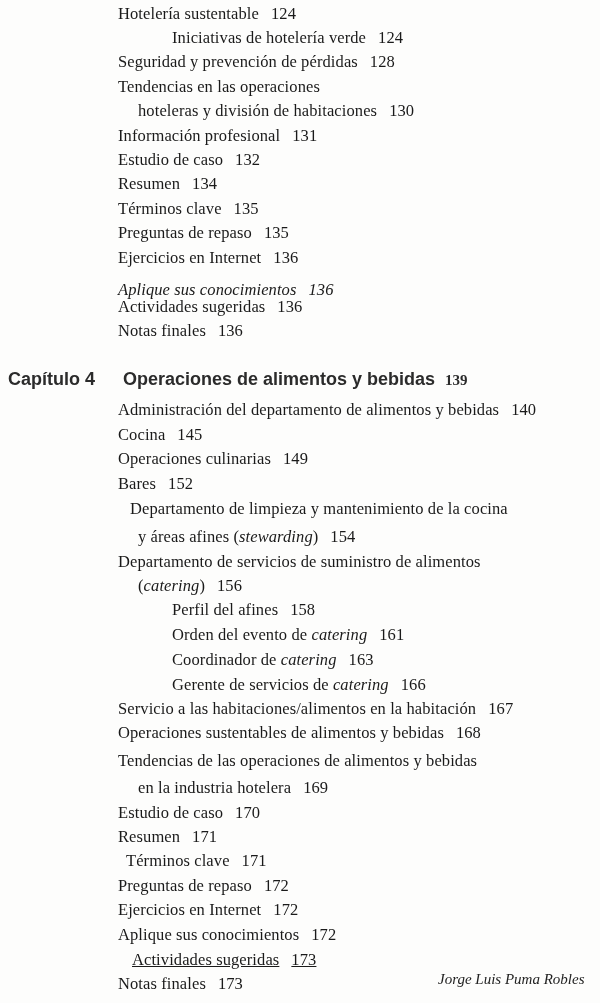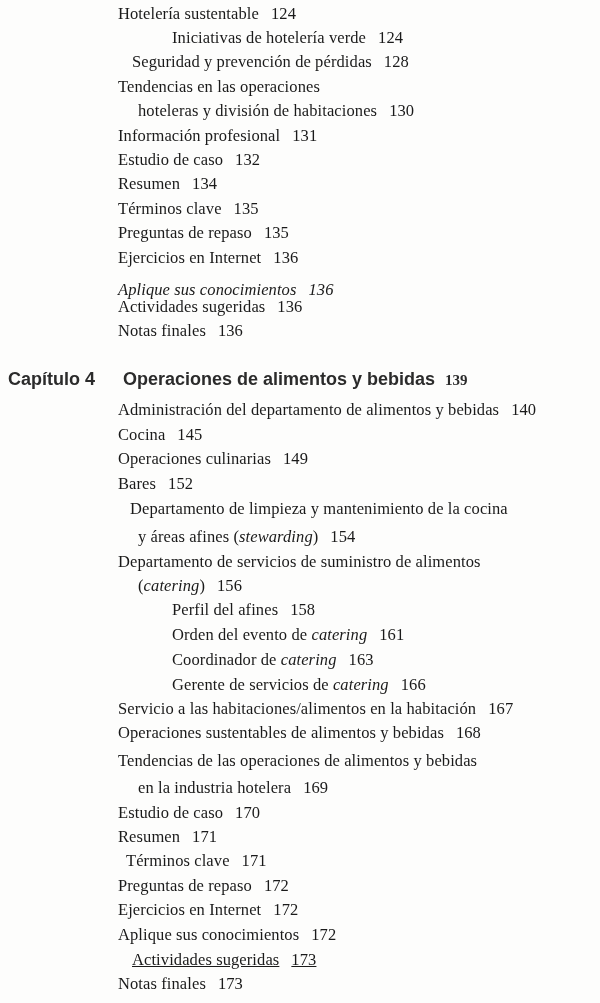--- a/index.html
+++ b/index.html
@@ -35,21 +35,21 @@
       font-size: 15px; color: #222; white-space: nowrap;
     }
   </style>
 </head>
 <body>
 
 <div class="page">
   <div id="top-section">
       <div class="entry" style="left: 118px; top: 4px;"><span>Hotelería sustentable</span><span class="pg">124</span></div>
       <div class="entry" style="left: 172px; top: 28px;"><span>Iniciativas de hotelería verde</span><span class="pg">124</span></div>
-      <div class="entry" style="left: 132px; top: 52px;"><span>Seguridad y prevención de pérdidas</span><span class="pg">128</span></div>
+      <div class="entry" style="left: 118px; top: 52px;"><span>Seguridad y prevención de pérdidas</span><span class="pg">128</span></div>
       <div class="entry" style="left: 118px; top: 77px;"><span>Tendencias en las operaciones</span></div>
       <div class="entry" style="left: 138px; top: 101px;"><span>hoteleras y división de habitaciones</span><span class="pg">130</span></div>
       <div class="entry" style="left: 118px; top: 126px; text-align: right;"><span>Información profesional</span><span class="pg">131</span></div>
       <div class="entry" style="left: 118px; top: 150px;"><span>Estudio de caso</span><span class="pg">132</span></div>
       <div class="entry" style="left: 118px; top: 174px;"><span>Resumen</span><span class="pg">134</span></div>
       <div class="entry" style="left: 118px; top: 199px;"><span>Términos clave</span><span class="pg">135</span></div>
       <div class="entry" style="left: 118px; top: 223px;"><span>Preguntas de repaso</span><span class="pg">135</span></div>
       <div class="entry" style="left: 118px; top: 248px;"><span>Ejercicios en Internet</span><span class="pg">136</span></div>
       <div class="entry" style="left: 118px; top: 280px; font-style: italic;"><span>Aplique sus conocimientos</span><span class="pg">136</span></div>
       <div class="entry" style="left: 118px; top: 297px;"><span>Actividades sugeridas</span><span class="pg">136</span></div>
@@ -81,13 +81,14 @@
       <div class="entry" style="left: 118px; top: 803px;"><span>Estudio de caso</span><span class="pg">170</span></div>
       <div class="entry" style="left: 118px; top: 827px;"><span>Resumen</span><span class="pg">171</span></div>
       <div class="entry" style="left: 126px; top: 851px;"><span>Términos clave</span><span class="pg">171</span></div>
       <div class="entry" style="left: 118px; top: 876px;"><span>Preguntas de repaso</span><span class="pg">172</span></div>
       <div class="entry" style="left: 118px; top: 900px;"><span>Ejercicios en Internet</span><span class="pg">172</span></div>
       <div class="entry" style="left: 118px; top: 925px;"><span>Aplique sus conocimientos</span><span class="pg">172</span></div>
       <div class="entry" style="left: 132px; top: 950px; text-decoration: underline;"><span>Actividades sugeridas</span><span class="pg">173</span></div>
       <div class="entry" style="left: 118px; top: 974px;"><span>Notas finales</span><span class="pg">173</span></div>
     </div>
 
+  <div class="sig">Jorge Luis Puma Robles</div>
 </div>
 
 </body></html>

